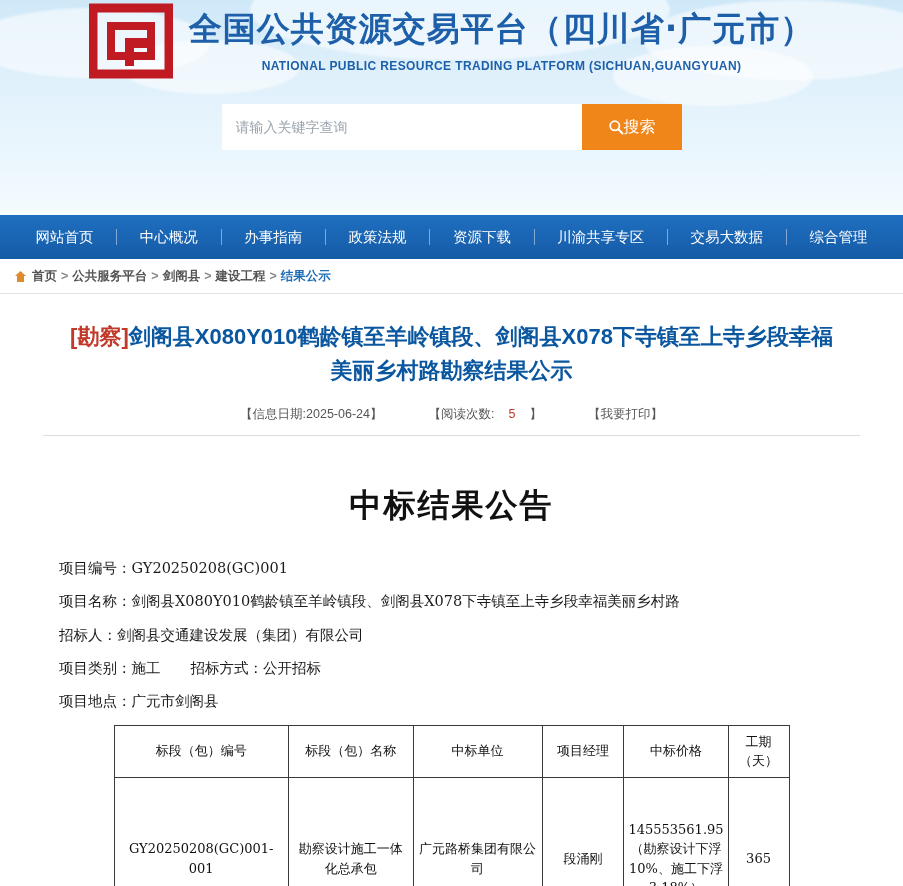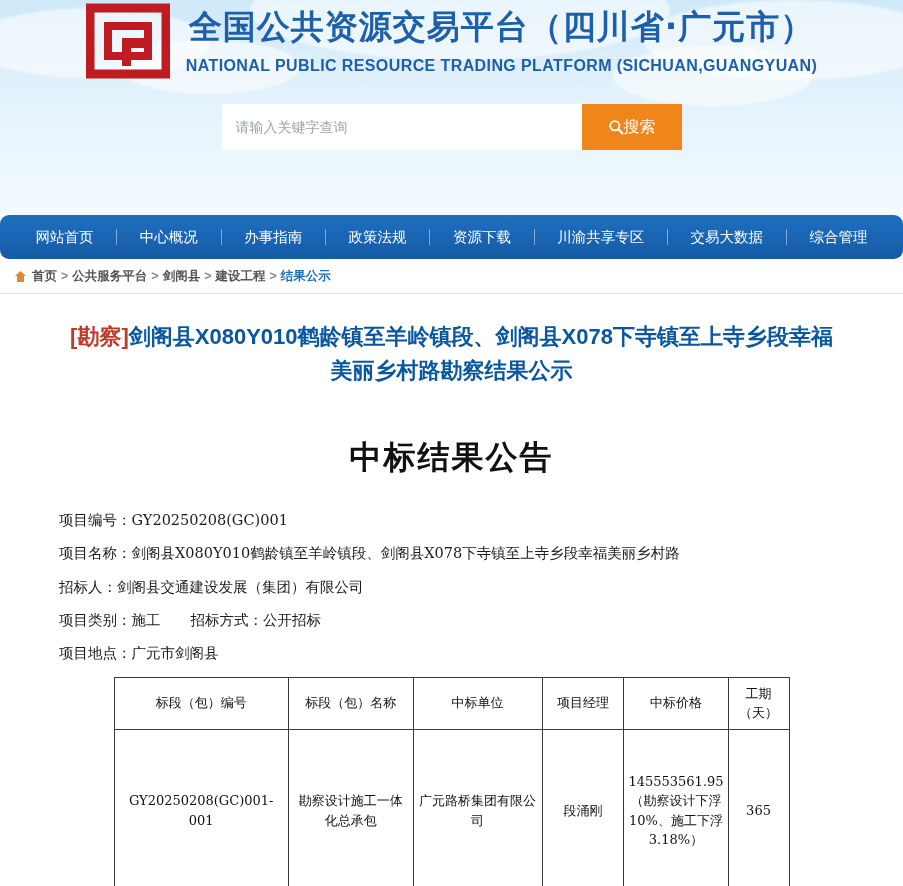--- a/index.html
+++ b/index.html
@@ -59,21 +59,21 @@
     font-family: "DejaVu Sans", "Liberation Sans", sans-serif;
     font-size: 33px;
     font-weight: bold;
     color: #1d5fa8;
     letter-spacing: 1px;
     line-height: 1.2;
     white-space: nowrap;
   }
   .en-title {
     margin-top: 10px;
-    font-size: 16px;
+    font-size: 12px;
     font-weight: bold;
     color: #1d5fa8;
     letter-spacing: 0.4px;
     white-space: nowrap;
   }
 
   
   .search-wrap {
     margin: 24px auto 0;
     width: 460px;
@@ -105,21 +105,20 @@
   }
   .search-btn svg { display: block; }
 
   
   .nav {
     height: 44px;
     background: linear-gradient(180deg, #1f6fc0 0%, #155ba6 100%);
     display: flex;
     align-items: center;
     justify-content: center;
-    border-radius: 9px;
   }
   .nav-list {
     width: 860px;
     display: flex;
     align-items: center;
     justify-content: space-between;
     height: 44px;
   }
   .nav-item {
     color: #ffffff;
@@ -306,20 +305,27 @@
   <span class="sep">&gt;</span>
   <span class="cur">结果公示</span>
 </div>
 
 <div class="content">
 
   <div class="doc-title">
     <span class="tag">[勘察]</span><span>剑阁县X080Y010鹤龄镇至羊岭镇段、剑阁县X078下寺镇至上寺乡段幸福美丽乡村路勘察结果公示</span>
   </div>
 
+  <div class="meta-row">
+    <span>【信息日期:2025-06-24】</span>
+    <span>
+      <span>【阅读次数:</span><span class="views-num">5</span><span>】</span>
+    </span>
+    <span class="print-link">【我要打印】</span>
+  </div>
 
   <div class="art-title">中标结果公告</div>
 
   <div class="fields">
     <div class="field-line">
       <span>项目编号：</span><span>GY20250208(GC)001</span>
     </div>
     <div class="field-line">
       <span>项目名称：</span><span>剑阁县X080Y010鹤龄镇至羊岭镇段、剑阁县X078下寺镇至上寺乡段幸福美丽乡村路</span>
     </div>

